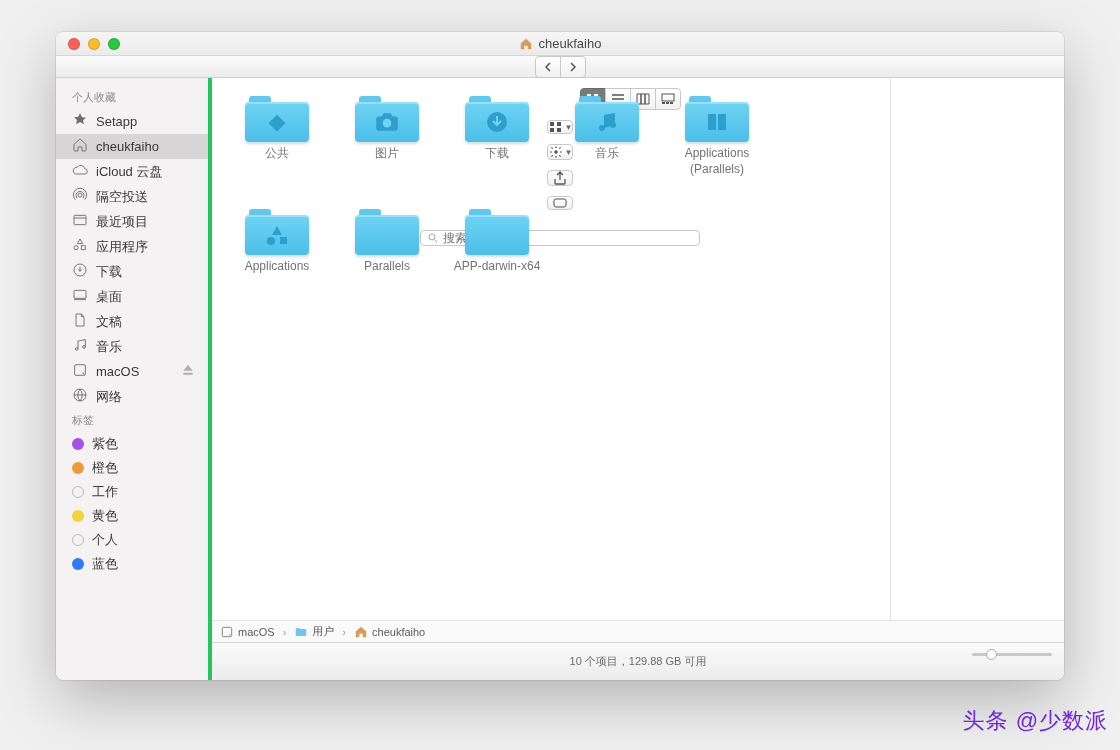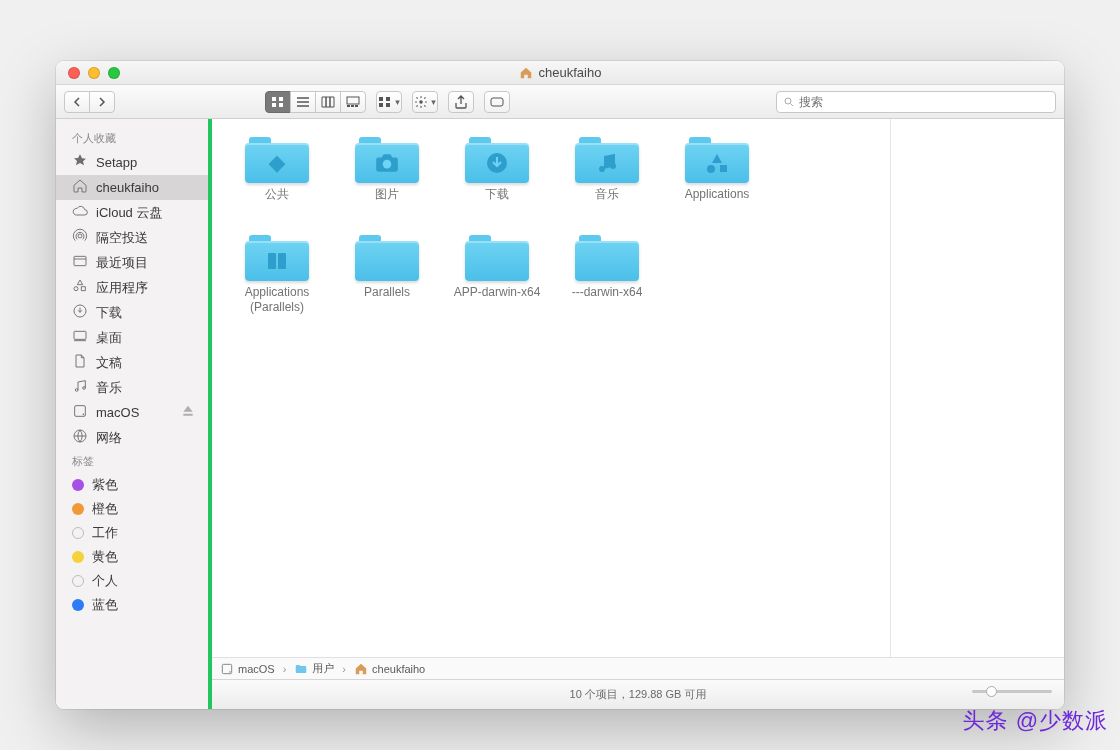--- a/index.html
+++ b/index.html
@@ -1,35 +1,35 @@
 <!DOCTYPE html>
 <html><head>
 <meta charset="utf-8">
 <style>
   * { box-sizing: border-box; margin: 0; padding: 0; font-family: -apple-system, "Helvetica Neue", Arial, sans-serif; }
   body { background: #f0f0f0; width: 1120px; height: 750px; position: relative; }
   .window {
     position: absolute; left: 56px; top: 32px; width: 1008px; height: 648px;
     background: #fff; border-radius: 8px; box-shadow: 0 20px 60px rgba(0,0,0,0.25), 0 0 0 1px rgba(0,0,0,0.08);
-    display: flex; flex-direction: column; overflow: hidden; margin-top: 29px;
+    display: flex; flex-direction: column; overflow: hidden;
   }
   .titlebar {
     height: 24px; background: linear-gradient(#f6f6f6,#eaeaea);
     border-bottom: 1px solid #d6d6d6; display: flex; align-items: center; justify-content: center; position: relative;
     font-size: 13px; color: #4a4a4a;
   }
   .traffic { position: absolute; left: 12px; top: 6px; display: flex; gap: 8px; }
   .tl { width: 12px; height: 12px; border-radius: 50%; border: 0.5px solid rgba(0,0,0,0.15); }
   .tl.close { background:#ff5f57; } .tl.min{background:#febc2e;} .tl.max{background:#28c840;}
   .title-center { display:flex; align-items:center; gap:6px; }
   .title-center svg { width:14px; height:14px; }
 
   .toolbar {
-    height: 34px; background: linear-gradient(#fbfbfb,#ececec);
-    border-bottom: 1px solid #cfcfcf; display:flex; align-items:center; padding: 0 8px; gap:10px;
+    height: 22px; background: linear-gradient(#fbfbfb,#ececec);
+    border-bottom: 1px solid #cfcfcf; display:flex; align-items:center; padding: 0 8px; gap:10px;flex-direction:column;
   }
   .nav-btns { display:flex; }
   .tbtn {
     height: 22px; min-width: 26px; background: linear-gradient(#fff,#f1f1f1);
     border: 1px solid #c8c8c8; border-radius: 4px; display:flex; align-items:center; justify-content:center;
     font-size:12px; color:#555; cursor:pointer;
   }
   .seg { display:flex; }
   .seg .tbtn { border-radius:0; margin-left:-1px; }
   .seg .tbtn:first-child { border-radius:4px 0 0 4px; margin-left:0; }
@@ -86,21 +86,21 @@
 
   .pathbar {
     height: 22px; border-top:1px solid #e0e0e0; background:#fafafa;
     display:flex; align-items:center; padding:0 8px; font-size:11px; color:#5a5a5a; gap:6px;
   }
   .pathbar .crumb { display:flex; align-items:center; gap:4px; }
   .pathbar .sep::after { content:"›"; color:#999; margin:0 2px; }
   .pathbar svg { width:14px; height:14px; }
 
   .statusbar {
-    height: 30px; border-top:1px solid #d6d6d6; background: linear-gradient(#fbfbfb,#ececec);
+    height: 38px; border-top:1px solid #d6d6d6; background: linear-gradient(#fbfbfb,#ececec);
     display:flex; align-items:center; justify-content:center; font-size:11px; color:#6a6a6a; position:relative;
   }
   .zoom-slider {
     position:absolute; right:12px; top:4px; width:80px; height:14px; display:flex; align-items:center;
   }
   .zoom-slider .track { flex:1; height:3px; background:#c8c8c8; border-radius:2px; position:relative; }
   .zoom-slider .thumb { position:absolute; left:18%; top:-4px; width:11px; height:11px; background:#fff; border:1px solid #aaa; border-radius:50%; }
 
   .watermark {
     position:absolute; right: 12px; bottom: 14px; font-size: 22px; color:#6d28d9;
@@ -361,54 +361,48 @@
                       <circle cx="18" cy="15" r="3" fill="currentColor"></circle>
                     </svg>
                   </div>
                 </div>
                 <div class="lbl">音乐</div>
               </div>
               <div class="item">
                 <div class="folder">
                   <div class="glyph">
                     <svg width="26" height="22" viewBox="0 0 26 22">
-                      <path fill="currentColor" d="M13 2l5 9H8zM7 13a4 4 0 1 1 0 8 4 4 0 0 1 0-8zm9 0h7v7h-7z"></path>
-                    </svg>
-                  </div>
-                </div>
-                <div class="lbl">Applications</div>
-              </div>
-              <div class="item">
-                <div class="folder">
-                  <div class="glyph">
-                    <svg width="26" height="22" viewBox="0 0 26 22">
                       <rect x="4" y="3" width="8" height="16" rx="1" fill="currentColor"></rect>
                       <rect x="14" y="3" width="8" height="16" rx="1" fill="currentColor"></rect>
                     </svg>
                   </div>
                 </div>
                 <div class="lbl">Applications (Parallels)</div>
               </div>
               <div class="item">
                 <div class="folder">
+                  <div class="glyph">
+                    <svg width="26" height="22" viewBox="0 0 26 22">
+                      <path fill="currentColor" d="M13 2l5 9H8zM7 13a4 4 0 1 1 0 8 4 4 0 0 1 0-8zm9 0h7v7h-7z"></path>
+                    </svg>
+                  </div>
+                </div>
+                <div class="lbl">Applications</div>
+              </div>
+              <div class="item">
+                <div class="folder">
                   <div class="glyph"></div>
                 </div>
                 <div class="lbl">Parallels</div>
               </div>
               <div class="item">
                 <div class="folder">
                   <div class="glyph"></div>
                 </div>
                 <div class="lbl">APP-darwin-x64</div>
-              </div>
-              <div class="item">
-                <div class="folder">
-                  <div class="glyph"></div>
-                </div>
-                <div class="lbl">---darwin-x64</div>
               </div>
             </div>
         </div>
         <div class="preview-pane"></div>
       </div>
       <div class="pathbar" id="pathbar">
           <span class="crumb">
             <svg viewBox="0 0 24 24">
               <rect class="sico" x="4" y="4" width="16" height="16" rx="2"></rect>
               <circle class="sico-fill" cx="17" cy="17" r="1.2"></circle>

